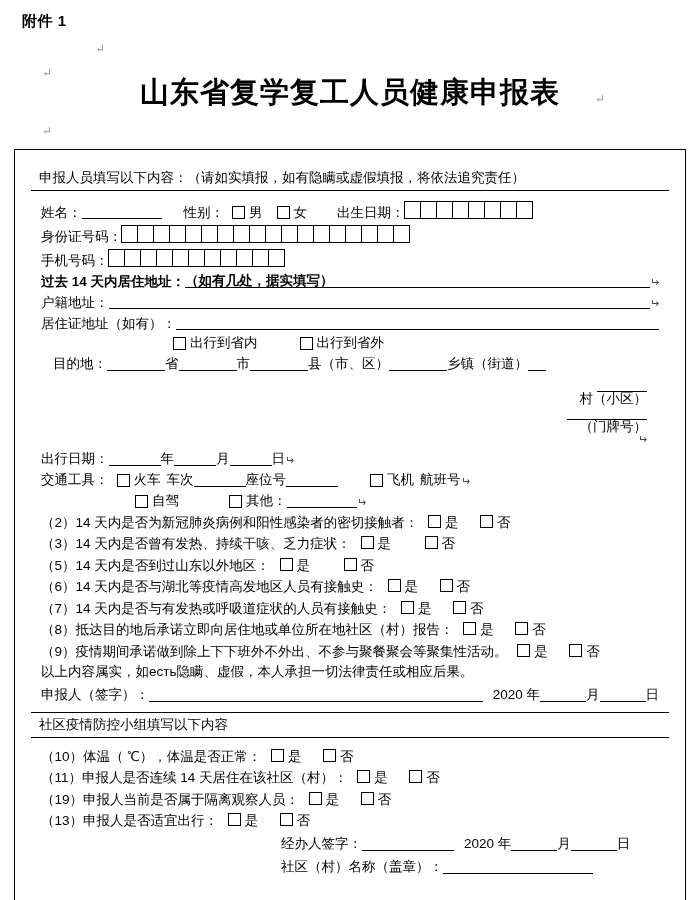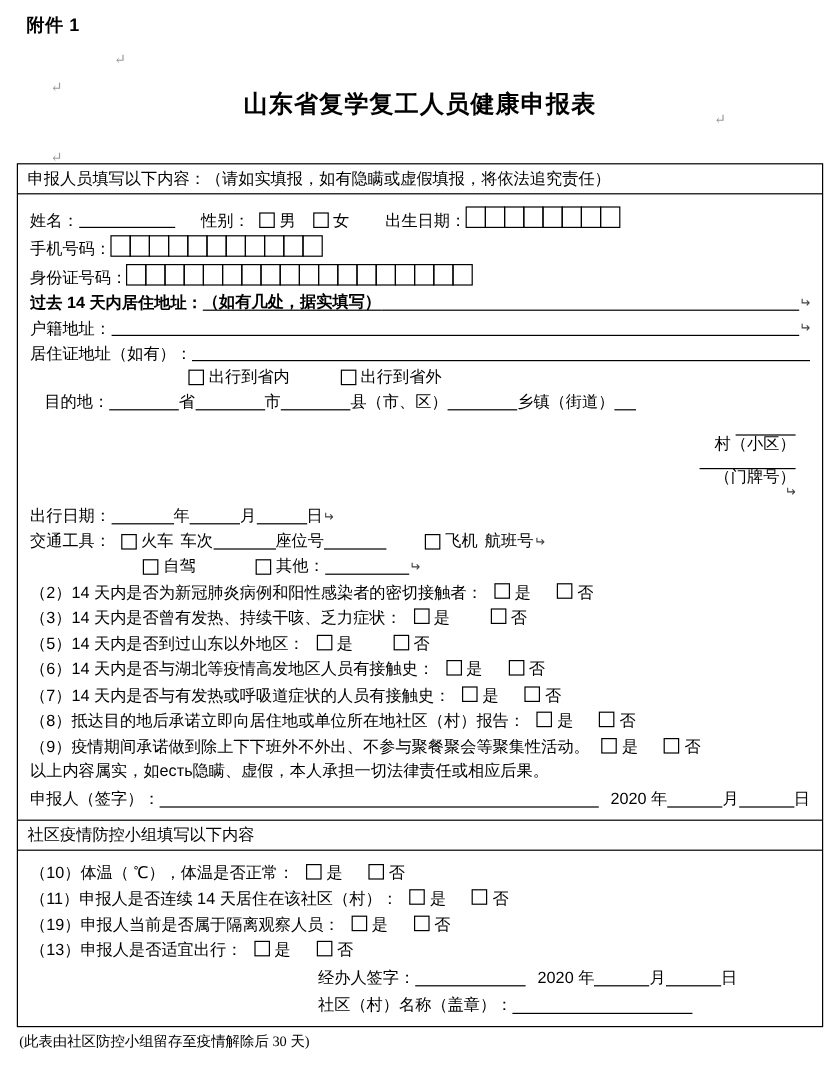--- a/index.html
+++ b/index.html
@@ -24,30 +24,30 @@
   }
   .attach-label {
     font-size: 15px;
     font-weight: bold;
     letter-spacing: 0.5px;
     margin: 4px 0 0 8px;
     font-family: "Liberation Sans", sans-serif;
   }
   .doc-title {
     text-align: center;
-    font-size: 20px;
+    font-size: 29px;
     font-weight: bold;
     letter-spacing: 1px;
     margin-top: 42px;
     font-family: "Liberation Sans", sans-serif;
   }
   .form-box {
     margin-top: 36px;
     border: 1.5px solid #000;
-    padding: 0;
+    padding: 16px;
     position: relative;
   }
   .sect-head {
     font-size: 13.5px;
     padding: 3px 6px 3px 8px;
     border-bottom: 1.2px solid #000;
     white-space: nowrap;
     font-family: "Liberation Sans", sans-serif;
   }
   .sect-body {
@@ -169,46 +169,46 @@
             <i></i>
             <i></i>
             <i></i>
             <i></i>
             <i></i>
             <i></i>
           </span>
       </div>
 
       <div class="row">
+        <span class="lbl">身份证号码：</span>
+        <span class="boxes">
+            <i></i>
+            <i></i>
+            <i></i>
+            <i></i>
+            <i></i>
+            <i></i>
+            <i></i>
+            <i></i>
+            <i></i>
+            <i></i>
+            <i></i>
+            <i></i>
+            <i></i>
+            <i></i>
+            <i></i>
+            <i></i>
+            <i></i>
+            <i></i>
+          </span>
+      </div>
+
+      <div class="row">
         <span class="lbl">手机号码：</span>
         <span class="boxes">
-            <i></i>
-            <i></i>
-            <i></i>
-            <i></i>
-            <i></i>
-            <i></i>
-            <i></i>
-            <i></i>
-            <i></i>
-            <i></i>
-            <i></i>
-          </span>
-      </div>
-
-      <div class="row">
-        <span class="lbl">身份证号码：</span>
-        <span class="boxes">
-            <i></i>
-            <i></i>
-            <i></i>
-            <i></i>
-            <i></i>
-            <i></i>
-            <i></i>
             <i></i>
             <i></i>
             <i></i>
             <i></i>
             <i></i>
             <i></i>
             <i></i>
             <i></i>
             <i></i>
             <i></i>

